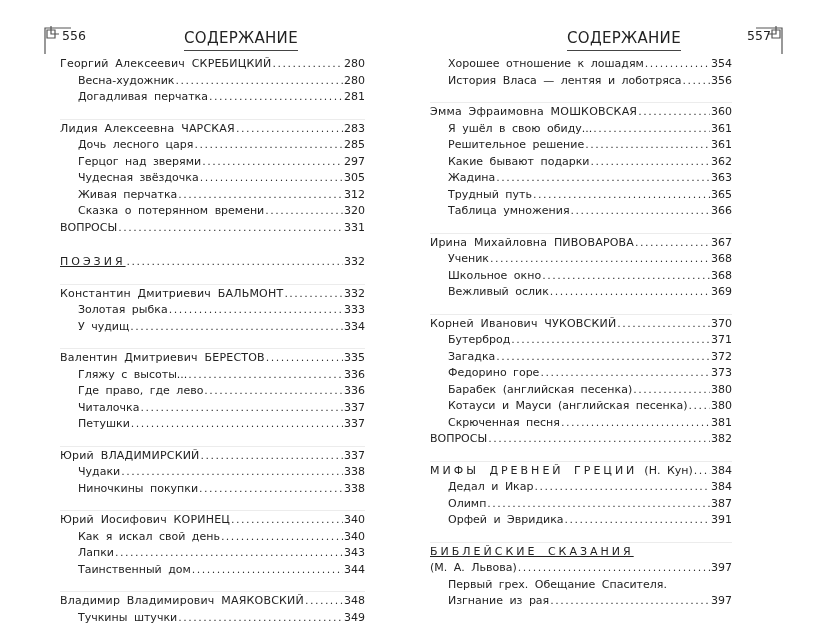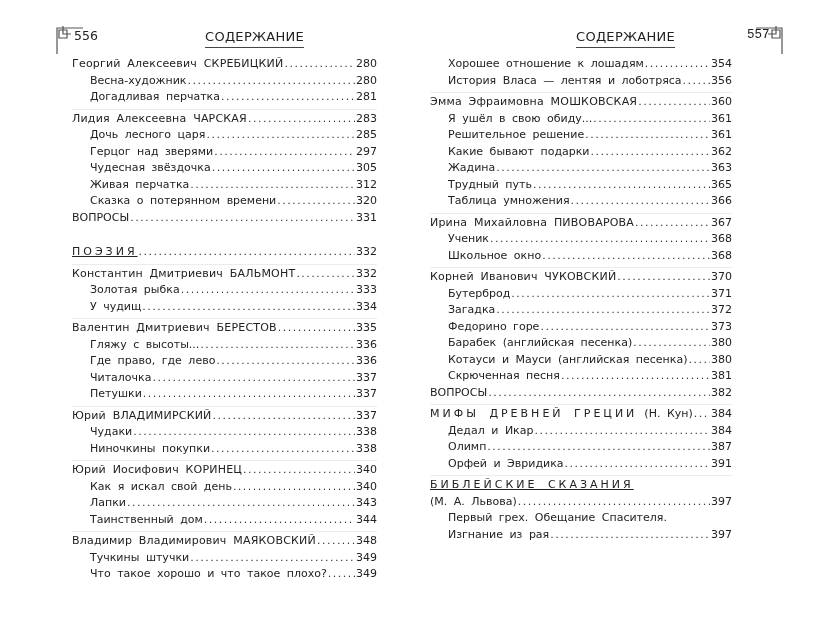--- a/index.html
+++ b/index.html
@@ -1,45 +1,45 @@
 <!DOCTYPE html>
 <html><head>
 <meta charset="utf-8">
 <style>
   html, body { margin: 0; padding: 0; background: #ffffff; }
   body { width: 819px; height: 629px; position: relative; overflow: hidden;
          font-family: "DejaVu Sans", sans-serif; color: #222; }
   .page { position: absolute; top: 0; height: 629px; }
-  .page.left { left: 16px; width: 410px; }
+  .page.left { left: 4px; width: 410px; }
   .page.right { left: 410px; width: 409px; }
 
   .corner { position: absolute; top: 24px; width: 28px; height: 30px; }
   .left .corner { left: 39px; }
   .right .corner { left: 346px; }
 
   .pnum { position: absolute; top: 28px; font-size: 12.5px; color: #222; }
   .left .pnum { left: 58px; }
-  .right .pnum { left: 337px; font-family: Liberation Mono, monospace; }
-
-  .running { position: absolute; top: 29px; font-size: 13px; letter-spacing: 0.3px;
-             border-bottom: 1px solid #444; padding-bottom: 3px; margin-left: 9px; }
+  .right .pnum { left: 337px; }
+
+  .running { position: absolute; top: 29px; font-size: 15px; letter-spacing: 0.3px;
+             border-bottom: 1px solid #444; padding-bottom: 3px; }
   .left .running { left: 180px; }
   .right .running { left: 157px; }
 
   .toc { position: absolute; top: 56px; }
   .left .toc { left: 56px; width: 305px; }
   .right .toc { left: 20px; width: 302px; }
 
   .row { display: flex; align-items: baseline; font-size: 11px; line-height: 16.5px; height: 16.5px; white-space: nowrap; }
   .row .t { flex: 0 0 auto; word-spacing: 3px; }
   .row .d { flex: 1 1 auto; overflow: hidden; margin: 0 1px; letter-spacing: 1.5px; color: #333; }
   .row .d::after { content: "........................................................................................................................................"; }
   .row .p { flex: 0 0 auto; }
   .row.sub { padding-left: 18px; }
-  .row.grp { margin-top: 3px; border-top: 1px solid #ececec; padding-top: 1px; }
+  .row.grp { margin-top: 13px; border-top: 1px solid #ececec; padding-top: 1px; }
   .row.gap { margin-top: 18px; }
   .row.bold { font-weight: bold; }
   .row.spaced .t { letter-spacing: 3px; word-spacing: 4px; text-decoration: underline; }
   .row.nodots .d::after { content: ""; }
   .caps { letter-spacing: 0.2px; }
 </style>
 </head>
 <body>
 
 <div class="page left">
@@ -277,20 +277,25 @@
     <div class="row sub">
         <span class="t">Ученик</span>
         <span class="d"></span>
         <span class="p">368</span>
       </div>
     <div class="row sub">
         <span class="t">Школьное окно</span>
         <span class="d"></span>
         <span class="p">368</span>
       </div>
+    <div class="row sub">
+        <span class="t">Вежливый ослик</span>
+        <span class="d"></span>
+        <span class="p">369</span>
+      </div>
 
     <div class="row grp">
         <span class="t caps">Корней Иванович ЧУКОВСКИЙ</span>
         <span class="d"></span>
         <span class="p">370</span>
       </div>
     <div class="row sub">
         <span class="t">Бутерброд</span>
         <span class="d"></span>
         <span class="p">371</span>

